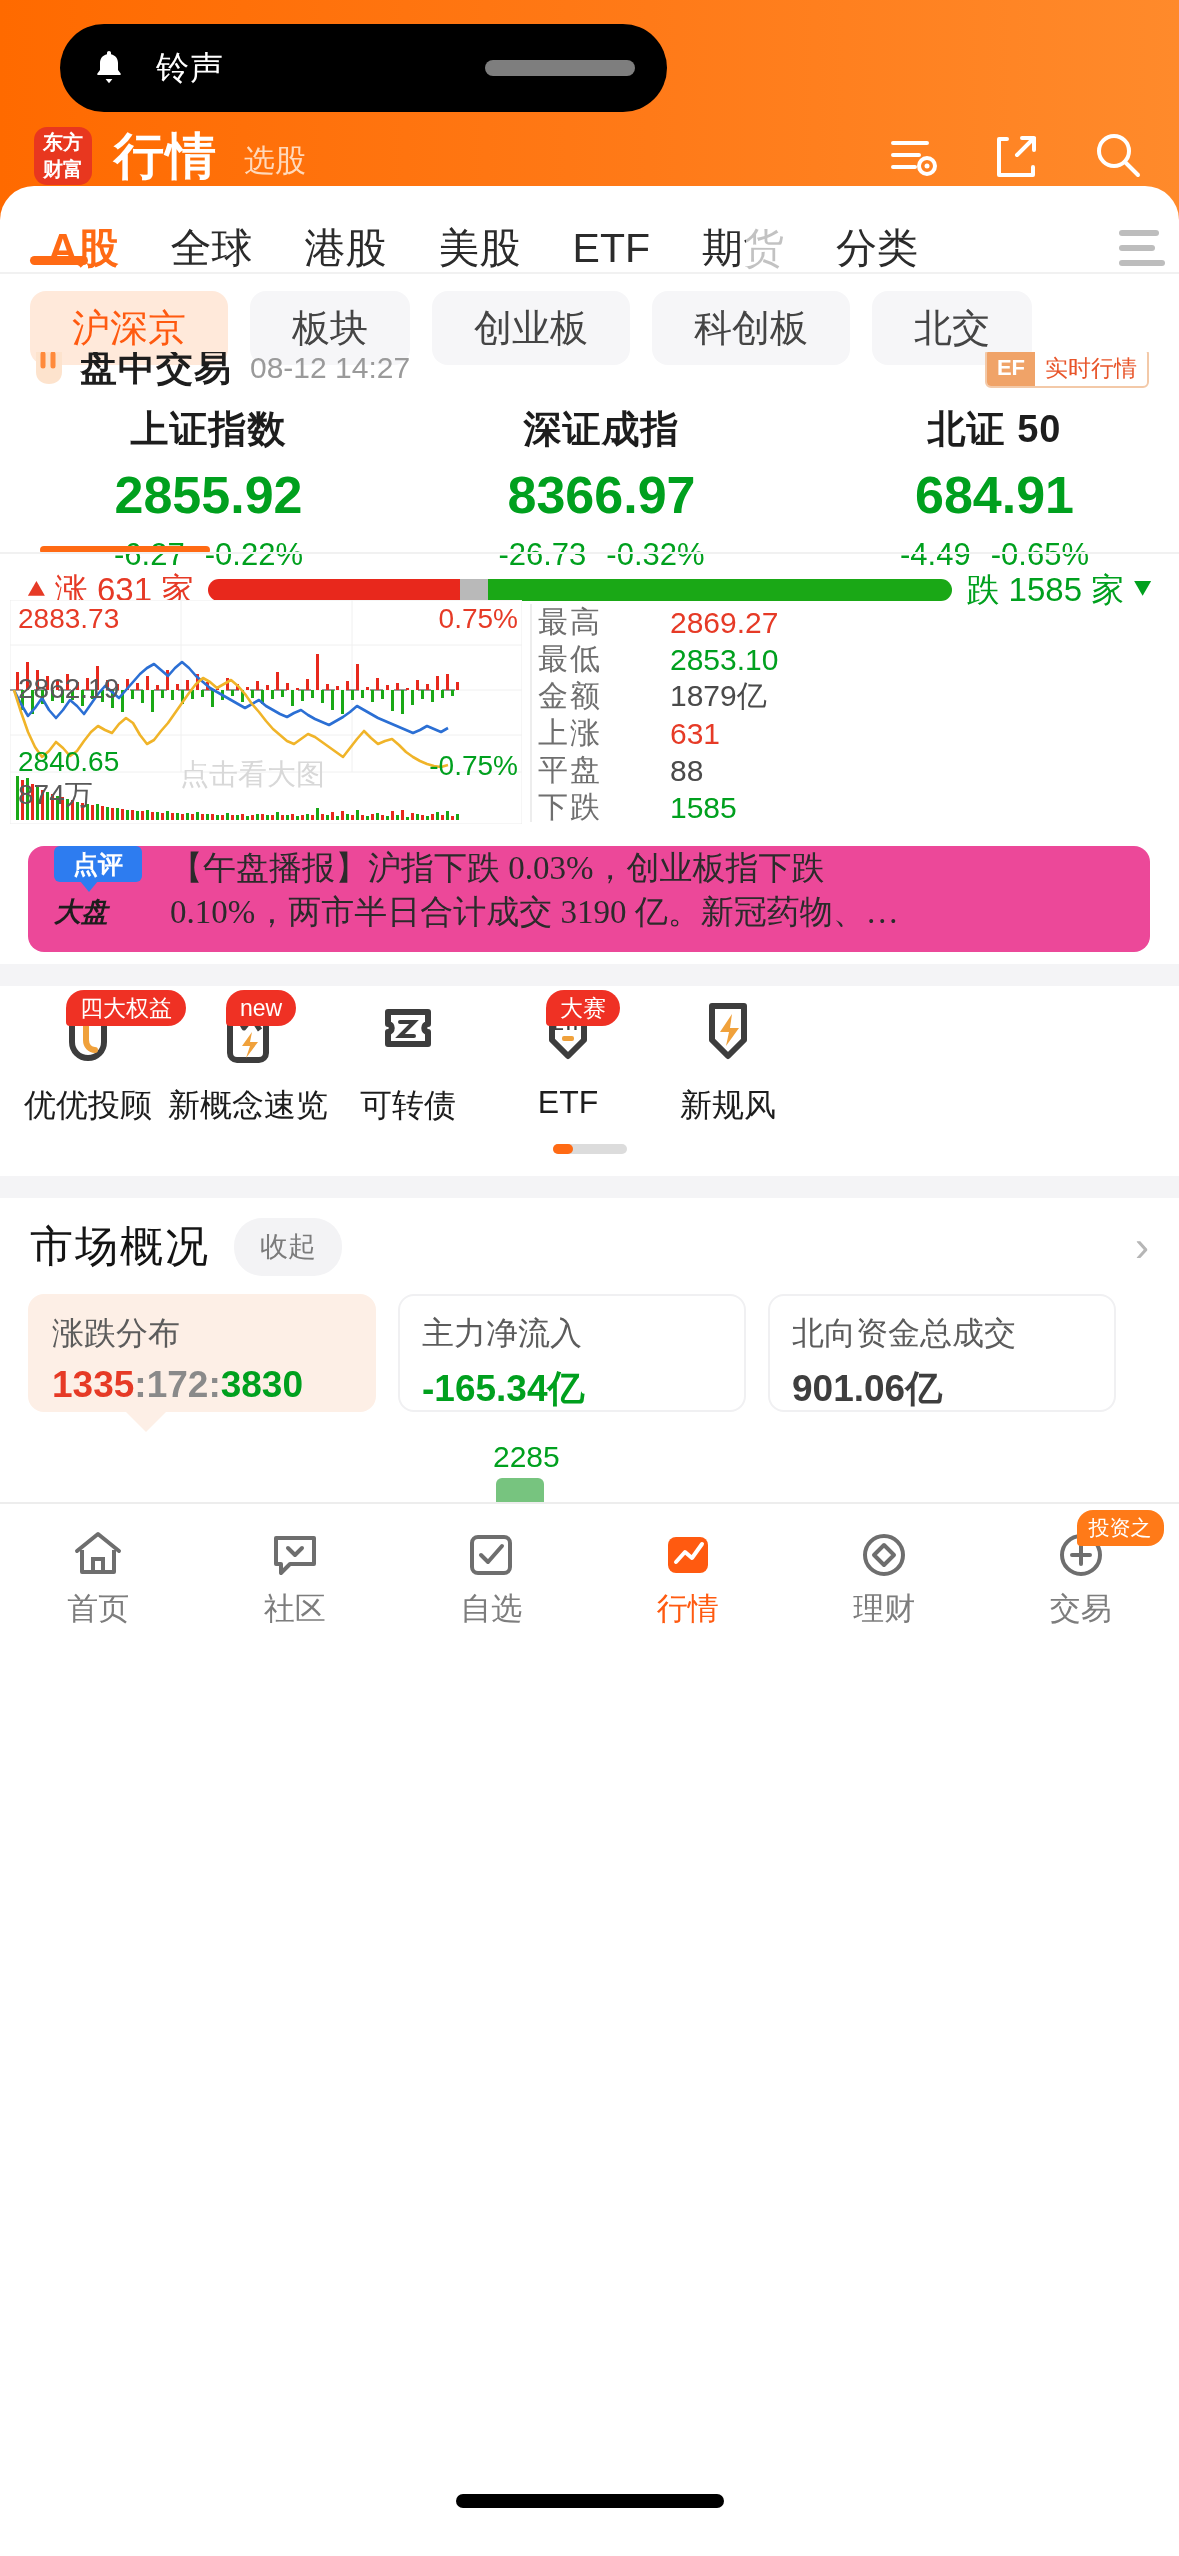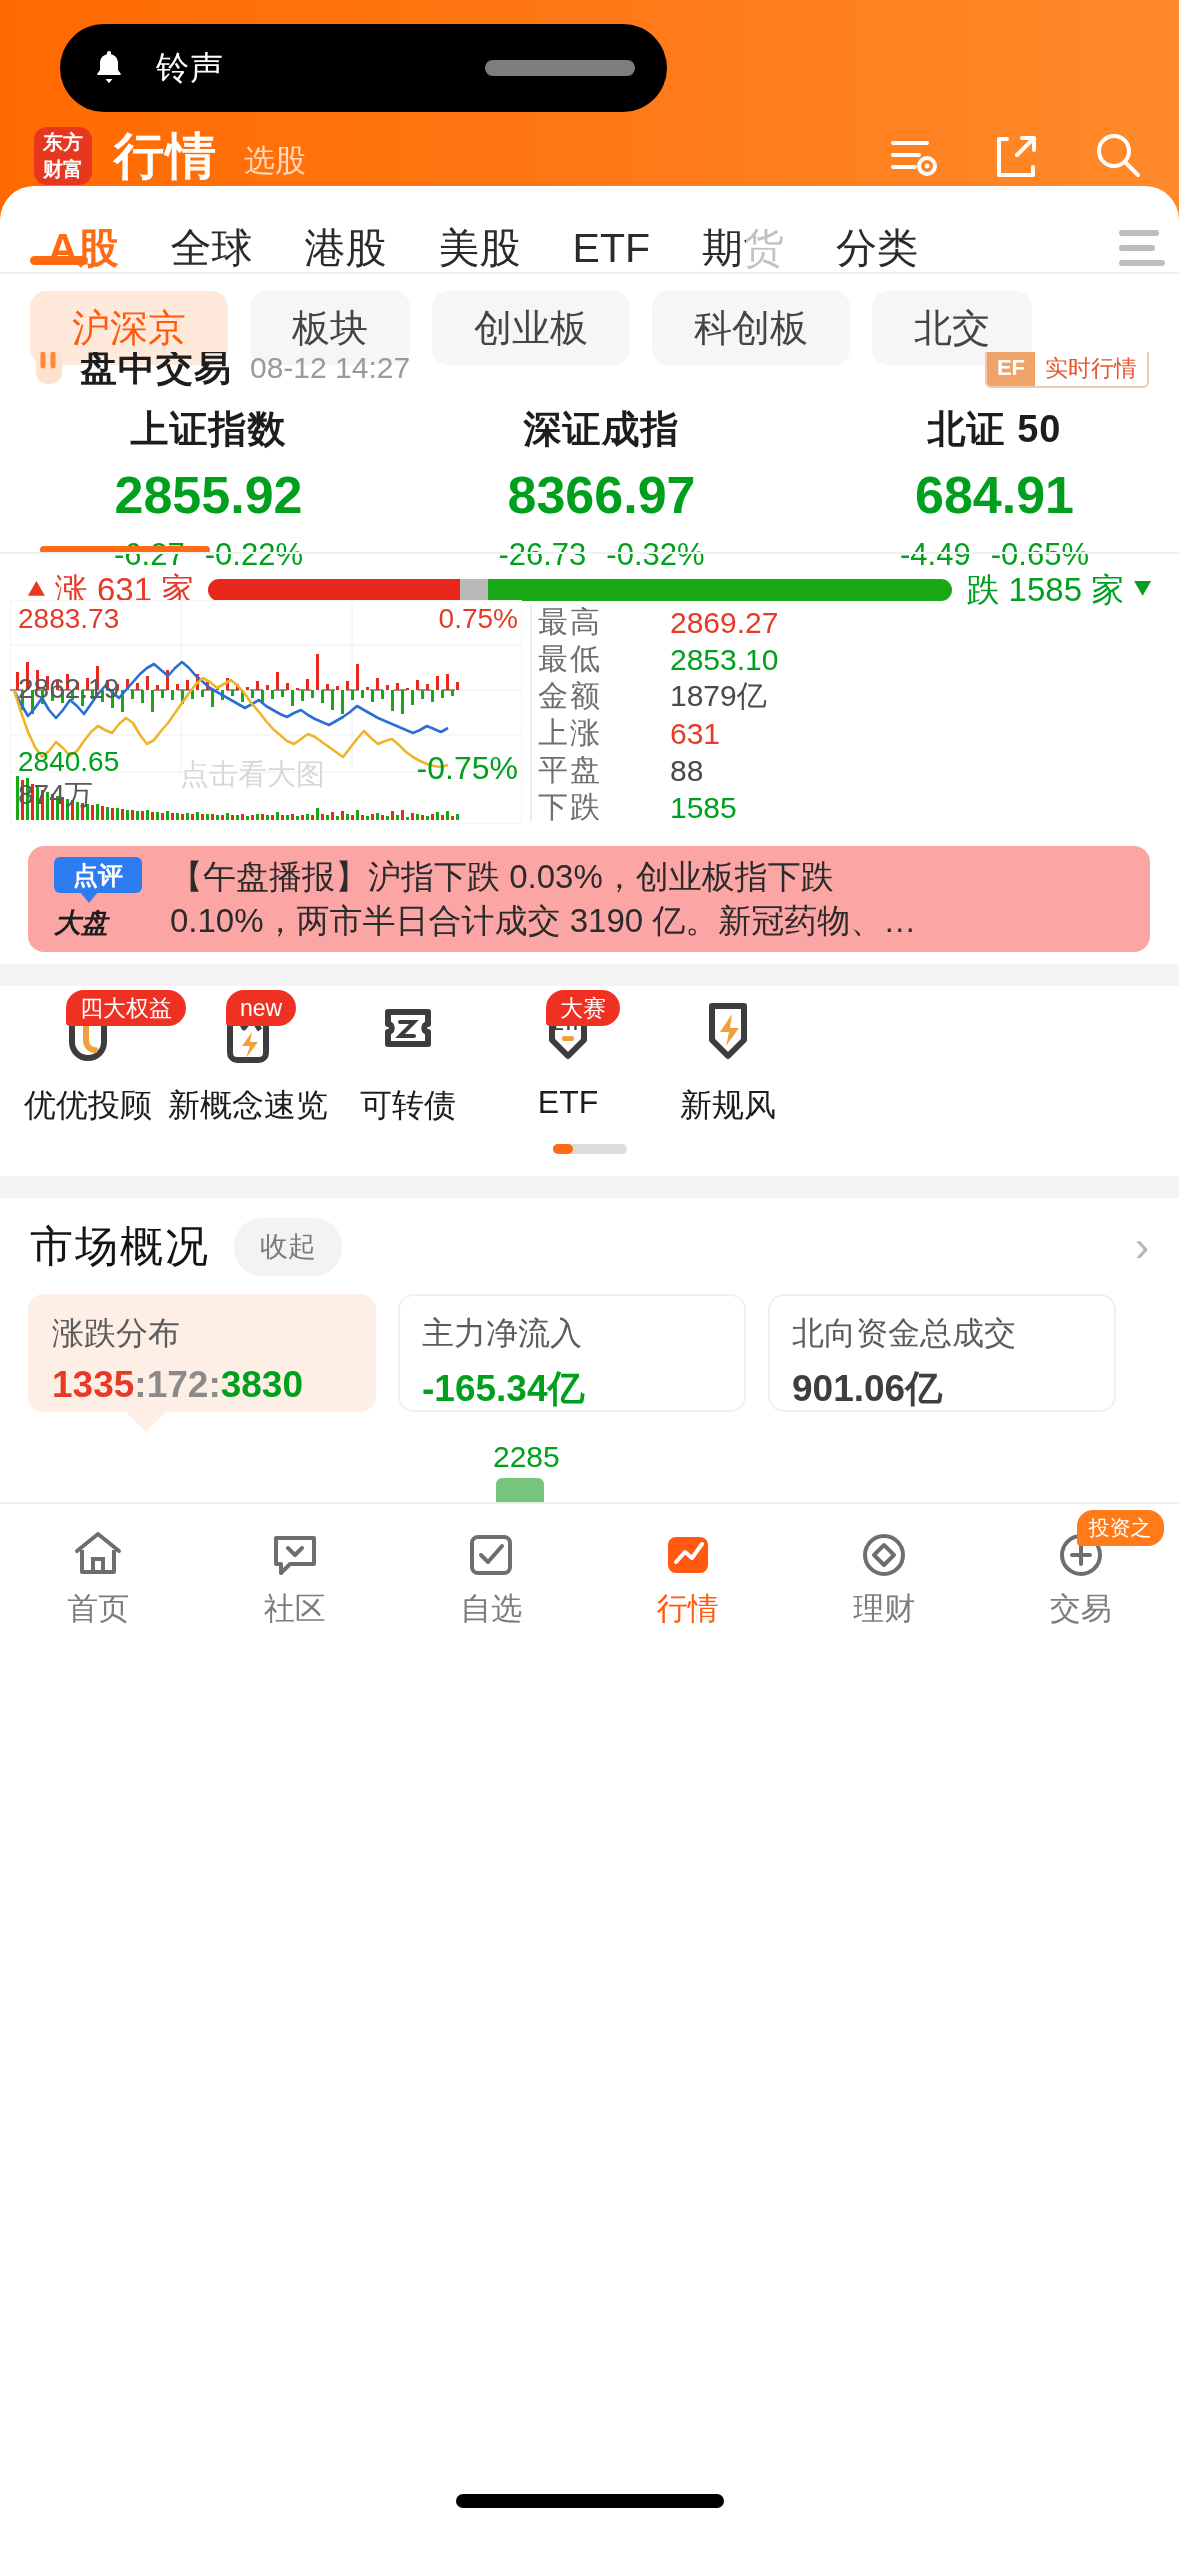--- a/index.html
+++ b/index.html
@@ -133,36 +133,36 @@
   .adbar .m-green{ height:22px;background:#1aa816;border-radius:0 11px 11px 0; flex:1; }
 
   
   .chart-wrap{ position:absolute; left:10px; top:600px; width:1159px; height:230px; }
   .chart-box{ position:absolute; left:0; top:0; width:512px; height:224px; }
   .chart-box svg{ display:block; }
   .c-hi{ position:absolute; left:8px; top:3px; font-size:28px; color:#e63a26; }
   .c-lo{ position:absolute; left:8px; top:146px; font-size:28px; color:#00a01e; }
   .c-mid{ position:absolute; left:8px; top:73px; font-size:28px; color:#595959; }
   .c-pr{ position:absolute; right:4px; top:3px; font-size:28px; color:#e63a26; }
-  .c-pl{ position:absolute; right:4px; top:150px; font-size:32px; color:#00a01e; }
+  .c-pl{ position:absolute; right:4px; top:150px; font-size:28px; color:#00a01e; }
   .c-vol{ position:absolute; left:8px; top:176px; font-size:28px; color:#595959; }
   .c-tap{ position:absolute; left:170px; top:155px; font-size:29px; color:#d8d8d8; }
 
   .stats{ position:absolute; left:528px; top:4px; width:400px; }
   .stats .row{ display:flex; align-items:center; height:37px; }
   .stats .k{ width:108px; font-size:30px; color:#6f6f6f; letter-spacing:2px;}
   .stats .v{ font-size:30px; color:#4a4a4a; margin-left:24px;}
   .stats .v.red{ color:#e63a26; }
   .stats .v.green{ color:#00a01e; }
   .chart-sep{ position:absolute; left:520px; top:4px; width:2px; height:218px; background:#ededed;}
 
   
   .comment{
     position:absolute; left:28px; top:846px; width:1122px; height:106px;
-    background:#fca5a5; border-radius:16px; display:flex; align-items:center; padding:0 26px;
+    background:#ec4899; border-radius:16px; display:flex; padding:0 26px;font-family:Liberation Serif, serif;
   }
   .comment .badges{ width:98px; flex:0 0 auto; }
   .comment .b1{
     width:88px;height:36px;background:#2d7cf0;color:#fff;font-size:25px;
     border-radius:6px; display:flex;align-items:center;justify-content:center;
     font-weight:700; position:relative;
   }
   .comment .b1:after{
     content:""; position:absolute; left:26px; bottom:-10px; width:0;height:0;
     border-left:9px solid transparent;border-right:9px solid transparent;border-top:11px solid #2d7cf0;

